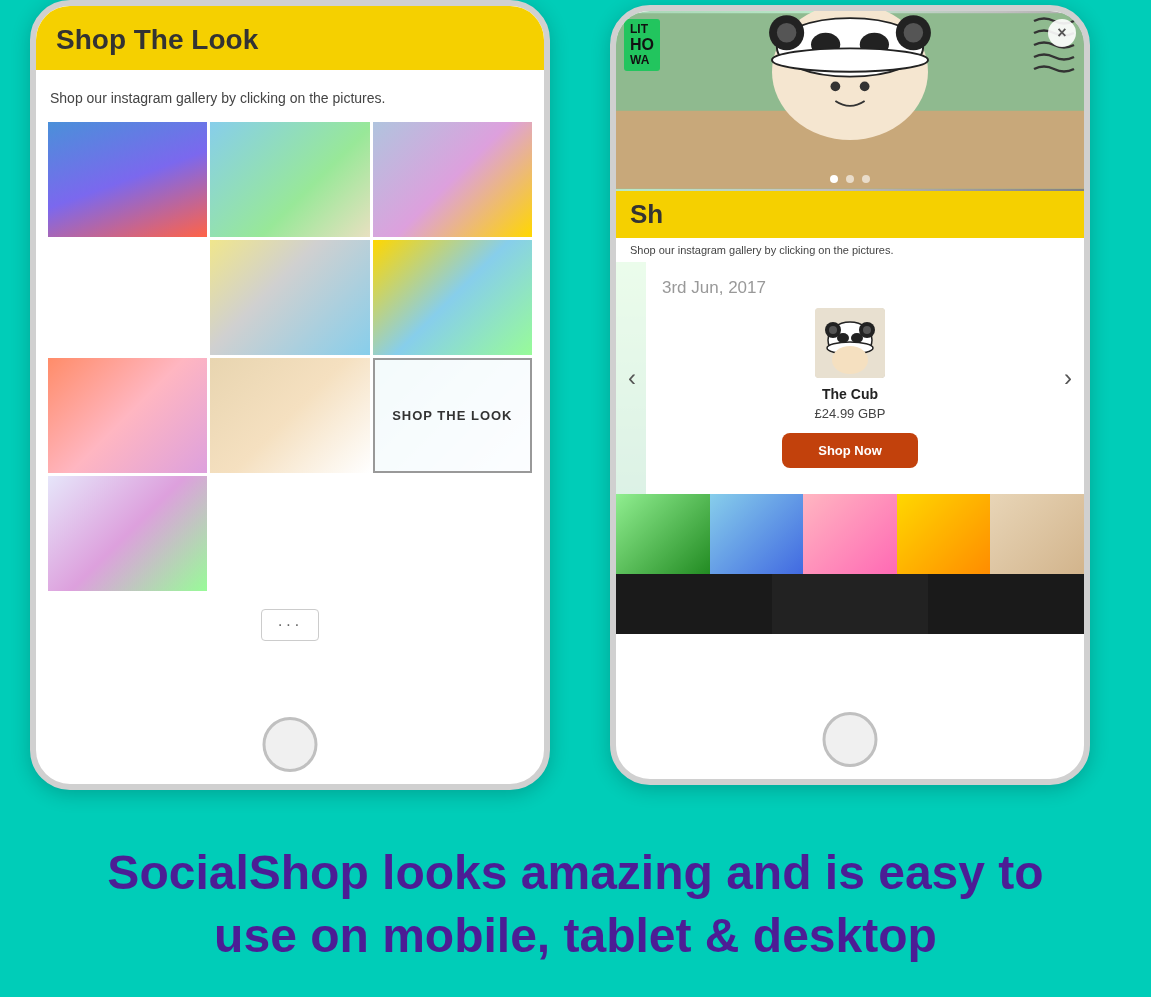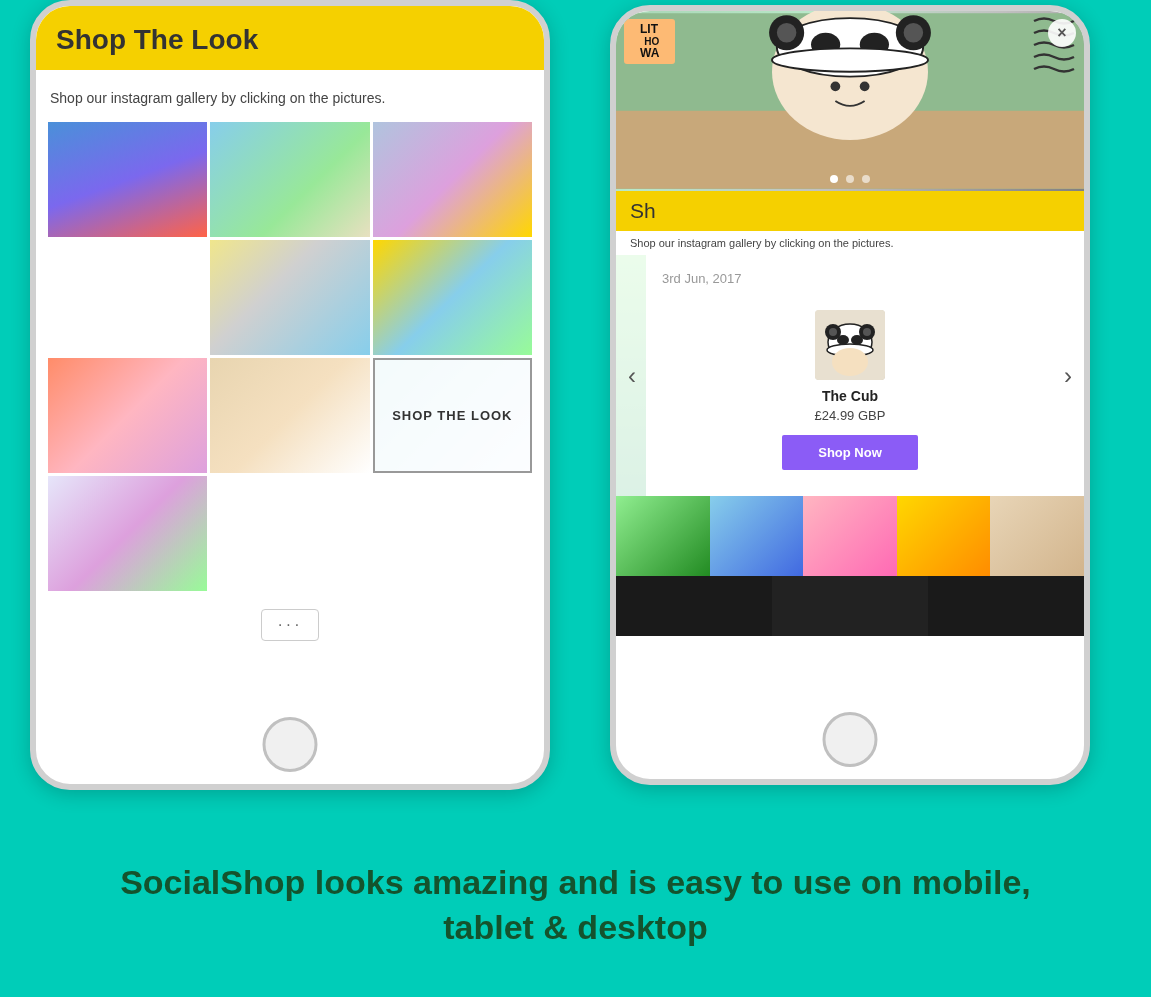--- a/index.html
+++ b/index.html
@@ -18,22 +18,22 @@
       bottom: 0;
       left: 0;
       width: 100%;
       height: 185px;
       display: flex;
       align-items: center;
       justify-content: center;
       text-align: center;
     }
     .tagline-text {
-      color: #14532d;
-      font-size: 34px;
+      color: #4c1d95;
+      font-size: 48px;
       font-weight: 700;
       line-height: 1.3;
       max-width: 980px;
     }
 
     
     .phone {
       position: relative;
       background: white;
       border-radius: 40px;
@@ -179,23 +179,22 @@
       width: 8px;
       height: 8px;
       border-radius: 2px;
       border: 1.5px solid white;
     }
     .insta-username {
       font-size: 12px;
       color: #555;
     }
     .post-date {
-      font-size: 13px;
+      font-size: 17px;
       color: #999;
-      margin-bottom: 14px;
     }
 
     
     .product-card {
       display: flex;
       flex-direction: column;
       align-items: center;
       padding: 10px;
     }
     .product-thumb {
@@ -219,28 +218,28 @@
       font-weight: 700;
       color: #222;
       margin-bottom: 4px;
     }
     .product-price {
       font-size: 13px;
       color: #444;
       margin-bottom: 12px;
     }
     .shop-now-btn {
-      background: #8b5cf6;
+      background: #c2410c;
       color: white;
       border: none;
       padding: 10px 36px;
       font-size: 13px;
       font-weight: 600;
       cursor: pointer;
-      border-radius: 2px;
+      border-radius: 8px;
     }
 
     
     .carousel-nav {
       position: absolute;
       top: 0;
       bottom: 0;
       display: flex;
       align-items: center;
       justify-content: center;
@@ -389,23 +388,23 @@
             <ellipse cx="265" cy="32" rx="15" ry="12" fill="#222"></ellipse>
 
             <ellipse cx="240" cy="48" rx="80" ry="12" fill="white" stroke="#222" stroke-width="2"></ellipse>
 
             <circle cx="225" cy="75" r="5" fill="#333"></circle>
             <circle cx="255" cy="75" r="5" fill="#333"></circle>
             <path d="M 225 90 Q 240 100 255 90" stroke="#333" stroke-width="2" fill="none"></path>
           </svg>
         </div>
 
-        <div style="position:absolute;top:8px;left:8px;background:#fdba74;padding:4px 16px;border-radius:3px;line-height:1.1;">
+        <div style="position:absolute;top:8px;left:8px;background:#22c55e;padding:4px 6px;border-radius:3px;line-height:1.1;">
           <div style="font-size:12px;font-weight:900;color:#111;">LIT</div>
-          <div style="font-size:10px;font-weight:900;color:#111;text-align:right;">HO</div>
+          <div style="font-size:16px;font-weight:900;color:#111;">HO</div>
           <div style="font-size:12px;font-weight:900;color:#111;">WA</div>
         </div>
 
         <div style="position:absolute;top:0;right:0;">
           <svg width="55" height="80" viewBox="0 0 55 80">
             <path d="M5 10 Q15 5 25 10 Q35 15 45 10" stroke="#333" stroke-width="2.5" fill="none"></path>
             <path d="M5 22 Q15 17 25 22 Q35 27 45 22" stroke="#333" stroke-width="2.5" fill="none"></path>
             <path d="M5 34 Q15 29 25 34 Q35 39 45 34" stroke="#333" stroke-width="2.5" fill="none"></path>
             <path d="M5 46 Q15 41 25 46 Q35 51 45 46" stroke="#333" stroke-width="2.5" fill="none"></path>
             <path d="M5 58 Q15 53 25 58 Q35 63 45 58" stroke="#333" stroke-width="2.5" fill="none"></path>
@@ -415,21 +414,21 @@
         <button class="close-btn">×</button>
 
         <div style="position:absolute;bottom:8px;left:50%;transform:translateX(-50%);display:flex;gap:4px;">
           <span class="carousel-dot active"></span>
           <span class="carousel-dot"></span>
           <span class="carousel-dot"></span>
         </div>
       </div>
 
       <div style="background:#F5D000;padding:8px 14px;">
-        <span style="font-size:21px;font-weight:400;color:#333;">Sh</span>
+        <span style="font-size:26px;font-weight:700;color:#333;">Sh</span>
       </div>
 
       <div style="padding:6px 14px;font-size:11px;color:#444;background:white;">Shop our instagram gallery by clicking on the pictures.</div>
 
       <div style="position:relative;background:white;padding:0;">
 
         <div style="position:absolute;left:0;top:0;bottom:0;width:30px;background:linear-gradient(180deg,#90ee90,#3cb371);opacity:0.6;"></div>
 
         <div class="carousel-nav carousel-nav-left" style="position:absolute;left:0;top:0;bottom:0;width:32px;background:rgba(255,255,255,0.7);display:flex;align-items:center;justify-content:center;z-index:5;">
           <span style="font-size:24px;color:#555;">‹</span>

